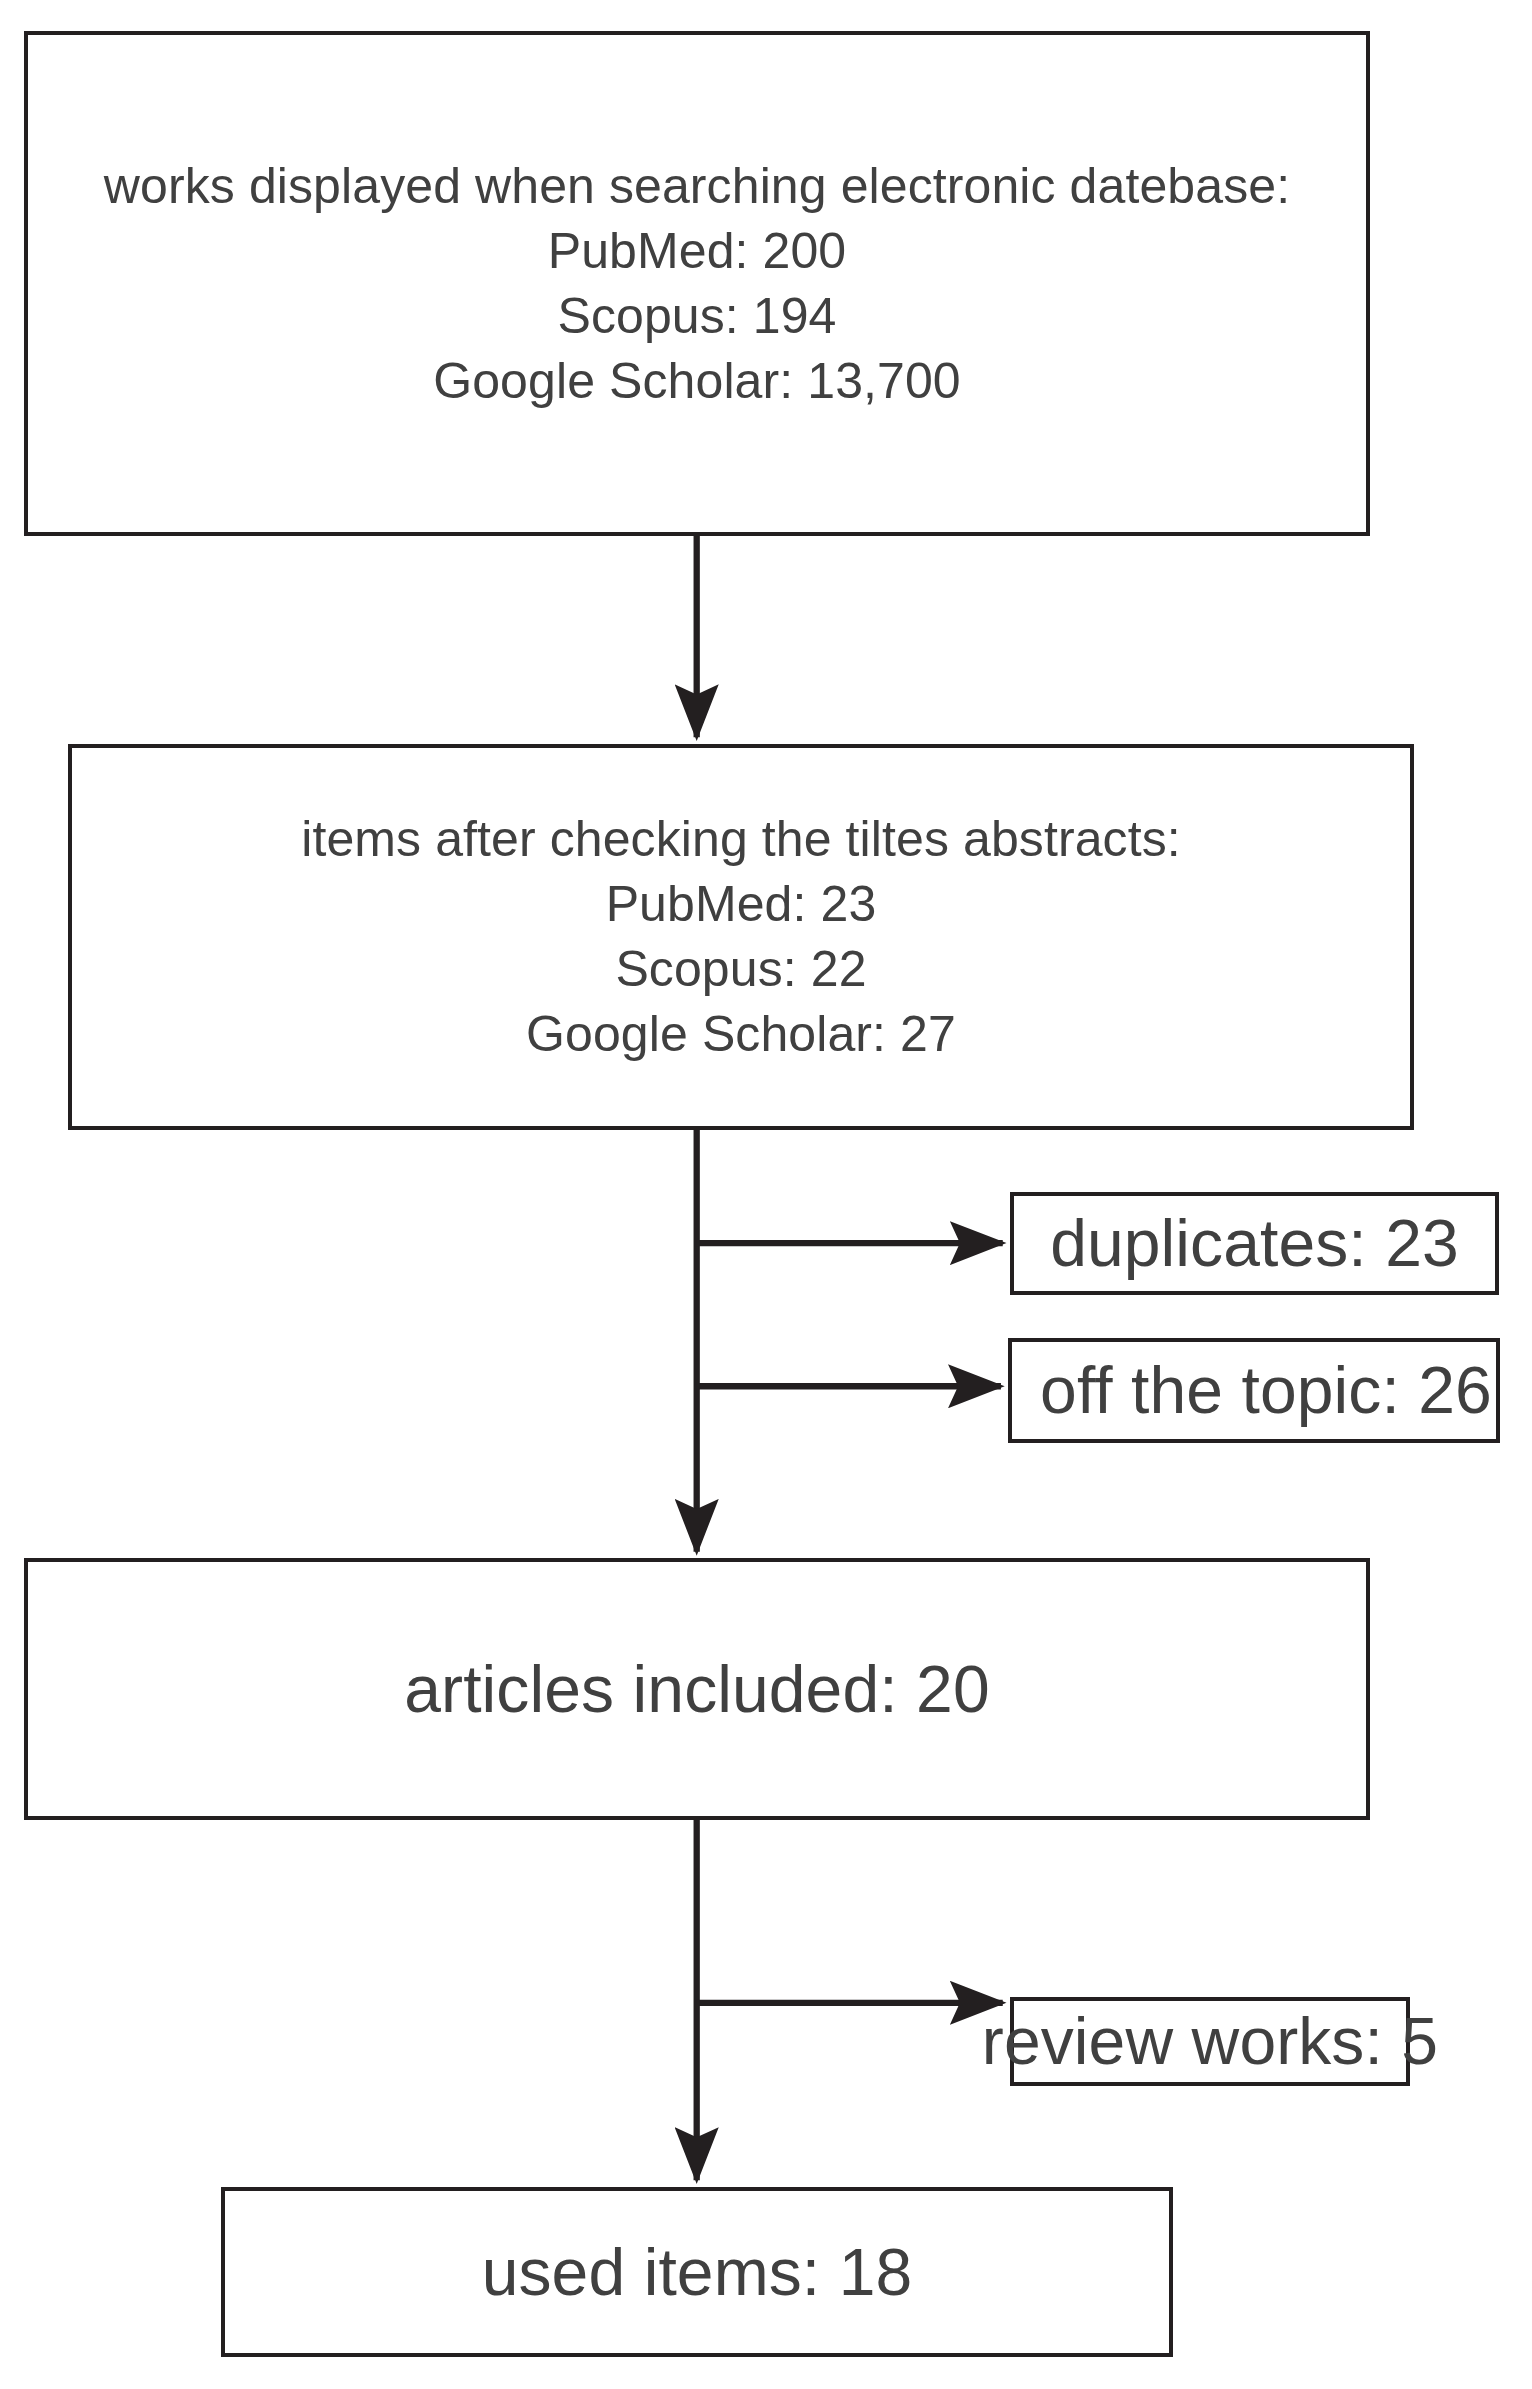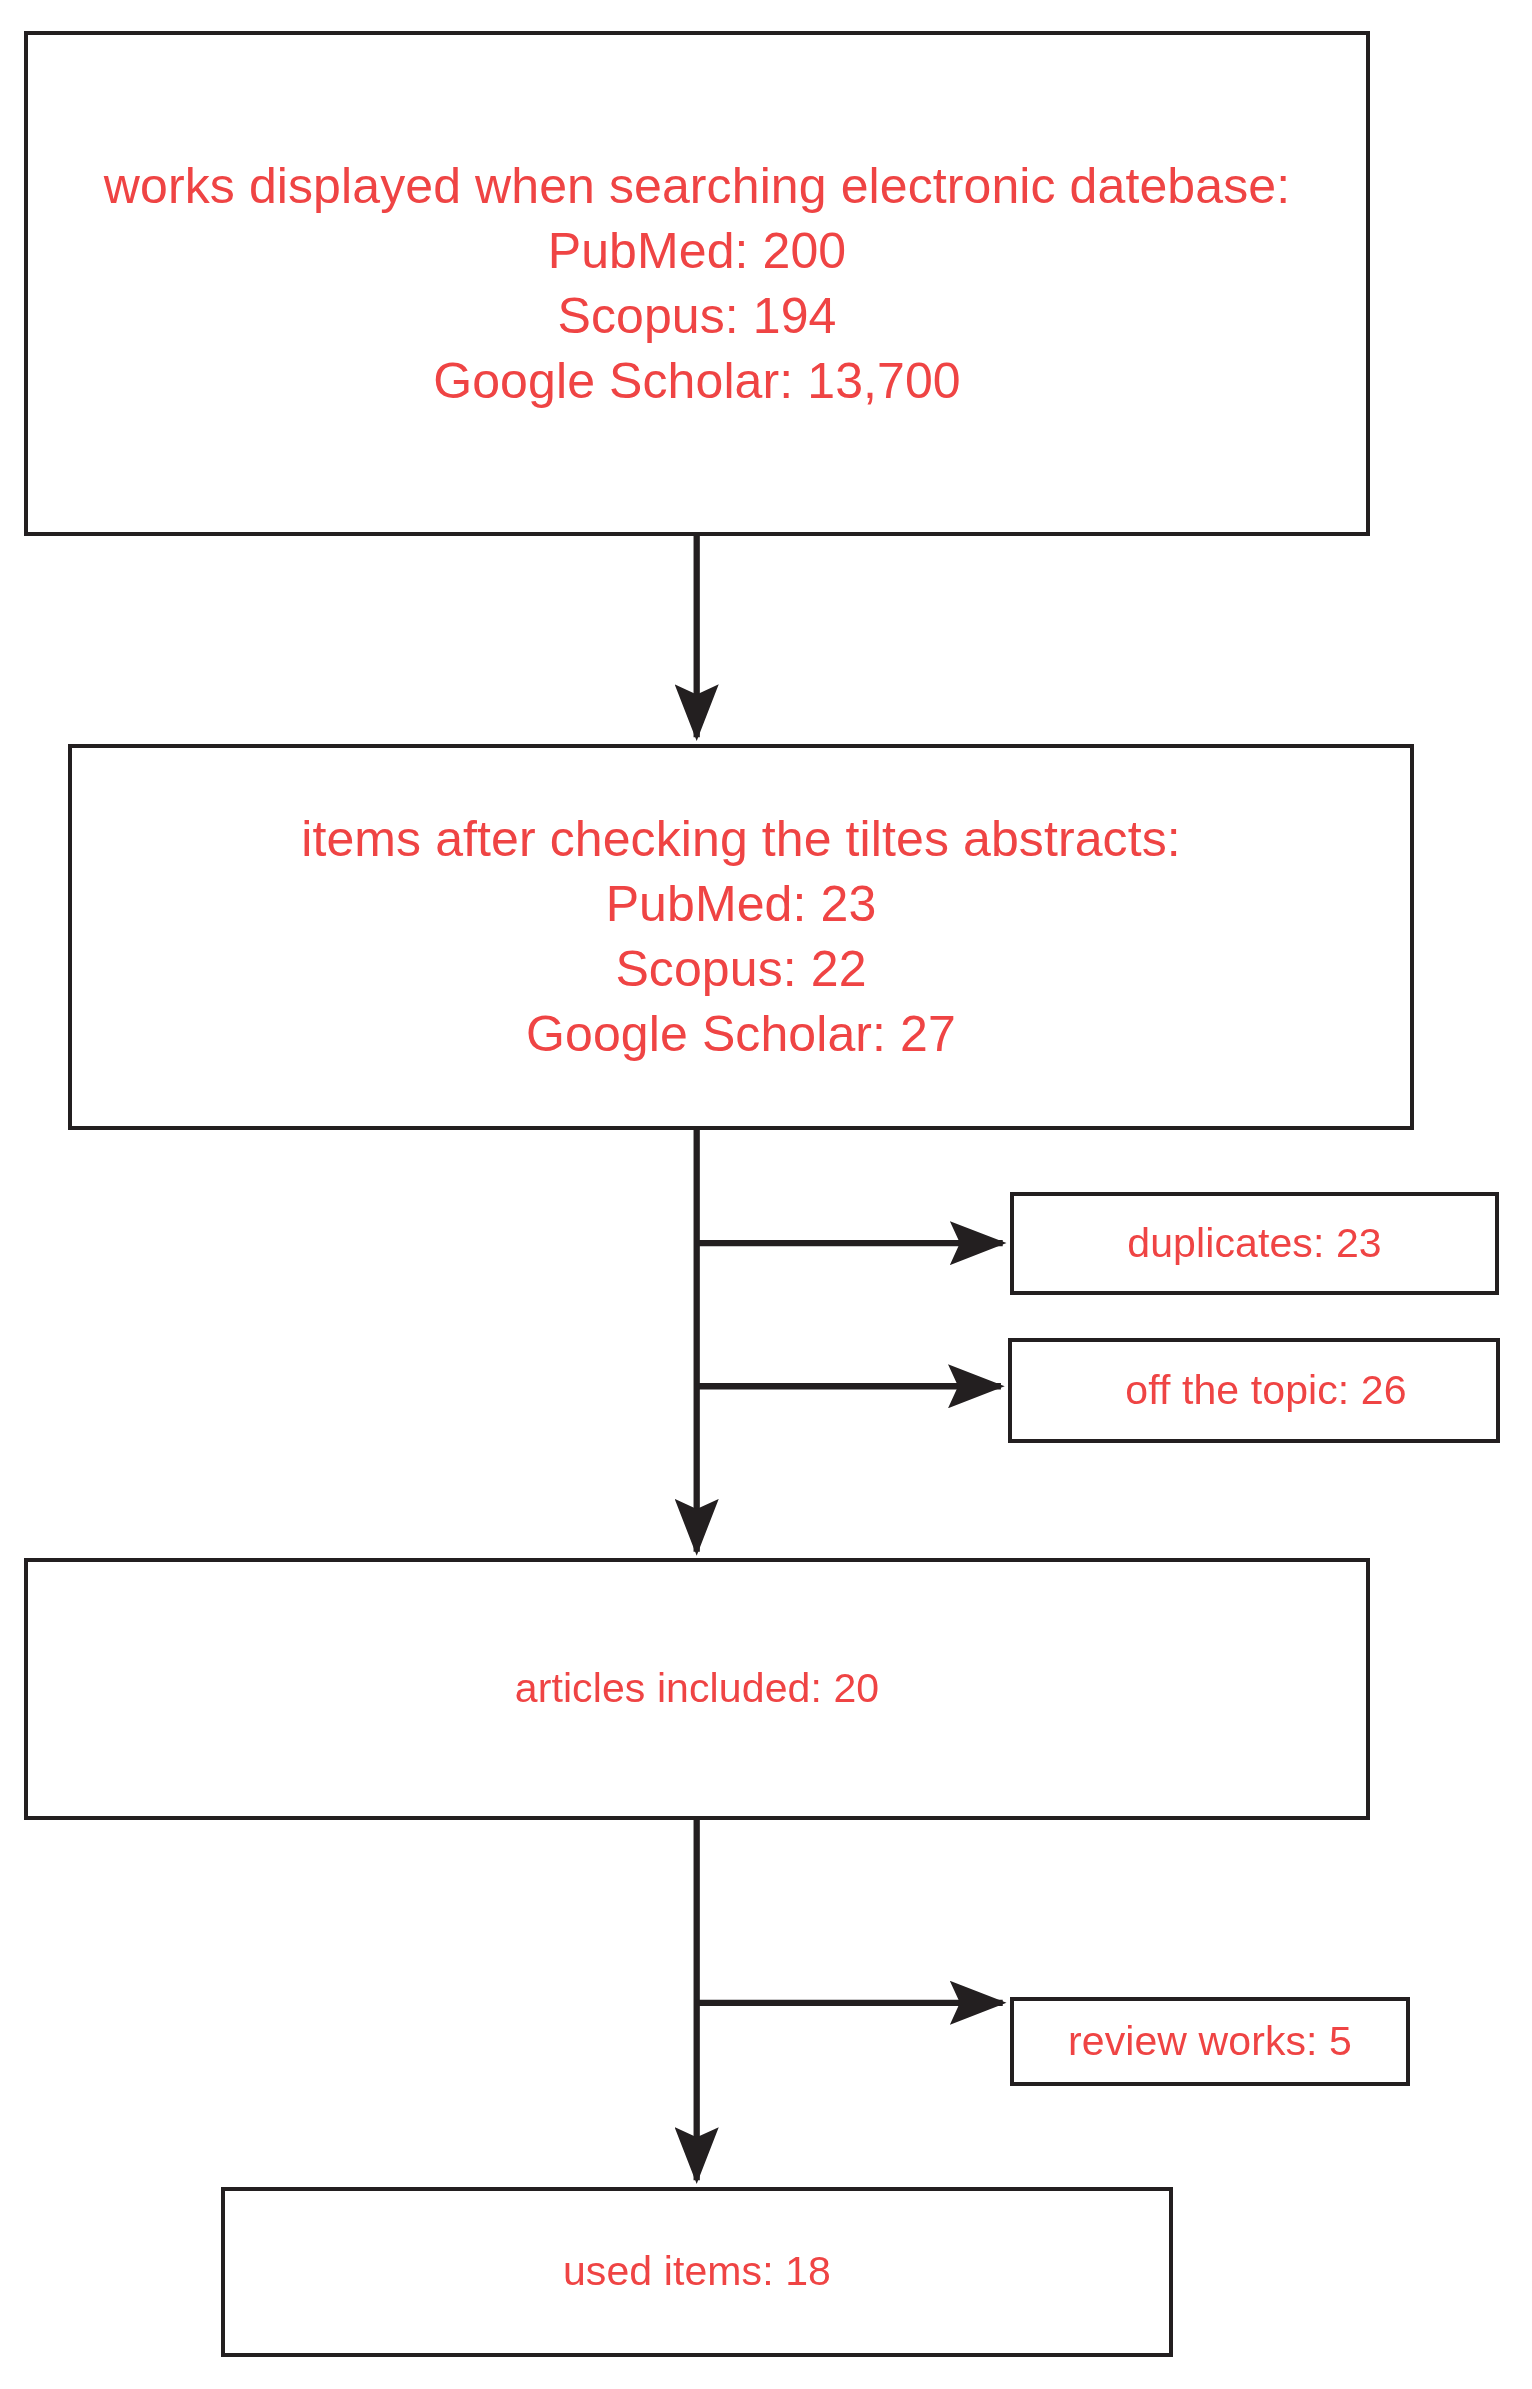--- a/index.html
+++ b/index.html
@@ -17,31 +17,31 @@
   }
   .node {
     position: absolute;
     box-sizing: border-box;
     border: 4.5px solid #231f20;
     background: #ffffff;
     display: flex;
     align-items: center;
     justify-content: center;
     text-align: center;
-    color: #ef4444;
+    color: #404040;
   }
   .node .label {
     font-size: 50px;
     line-height: 1.30;
     letter-spacing: 0.1px;
     white-space: pre-line;
     padding: 0 9px;
   }
   .node.small .label {
-    font-size: 41px;
+    font-size: 66px;
     line-height: 1.1;
     white-space: nowrap;
   }
   svg.edges {
     position: absolute;
     left: 0;
     top: 0;
     width: 1532px;
     height: 2389px;
     pointer-events: none;

